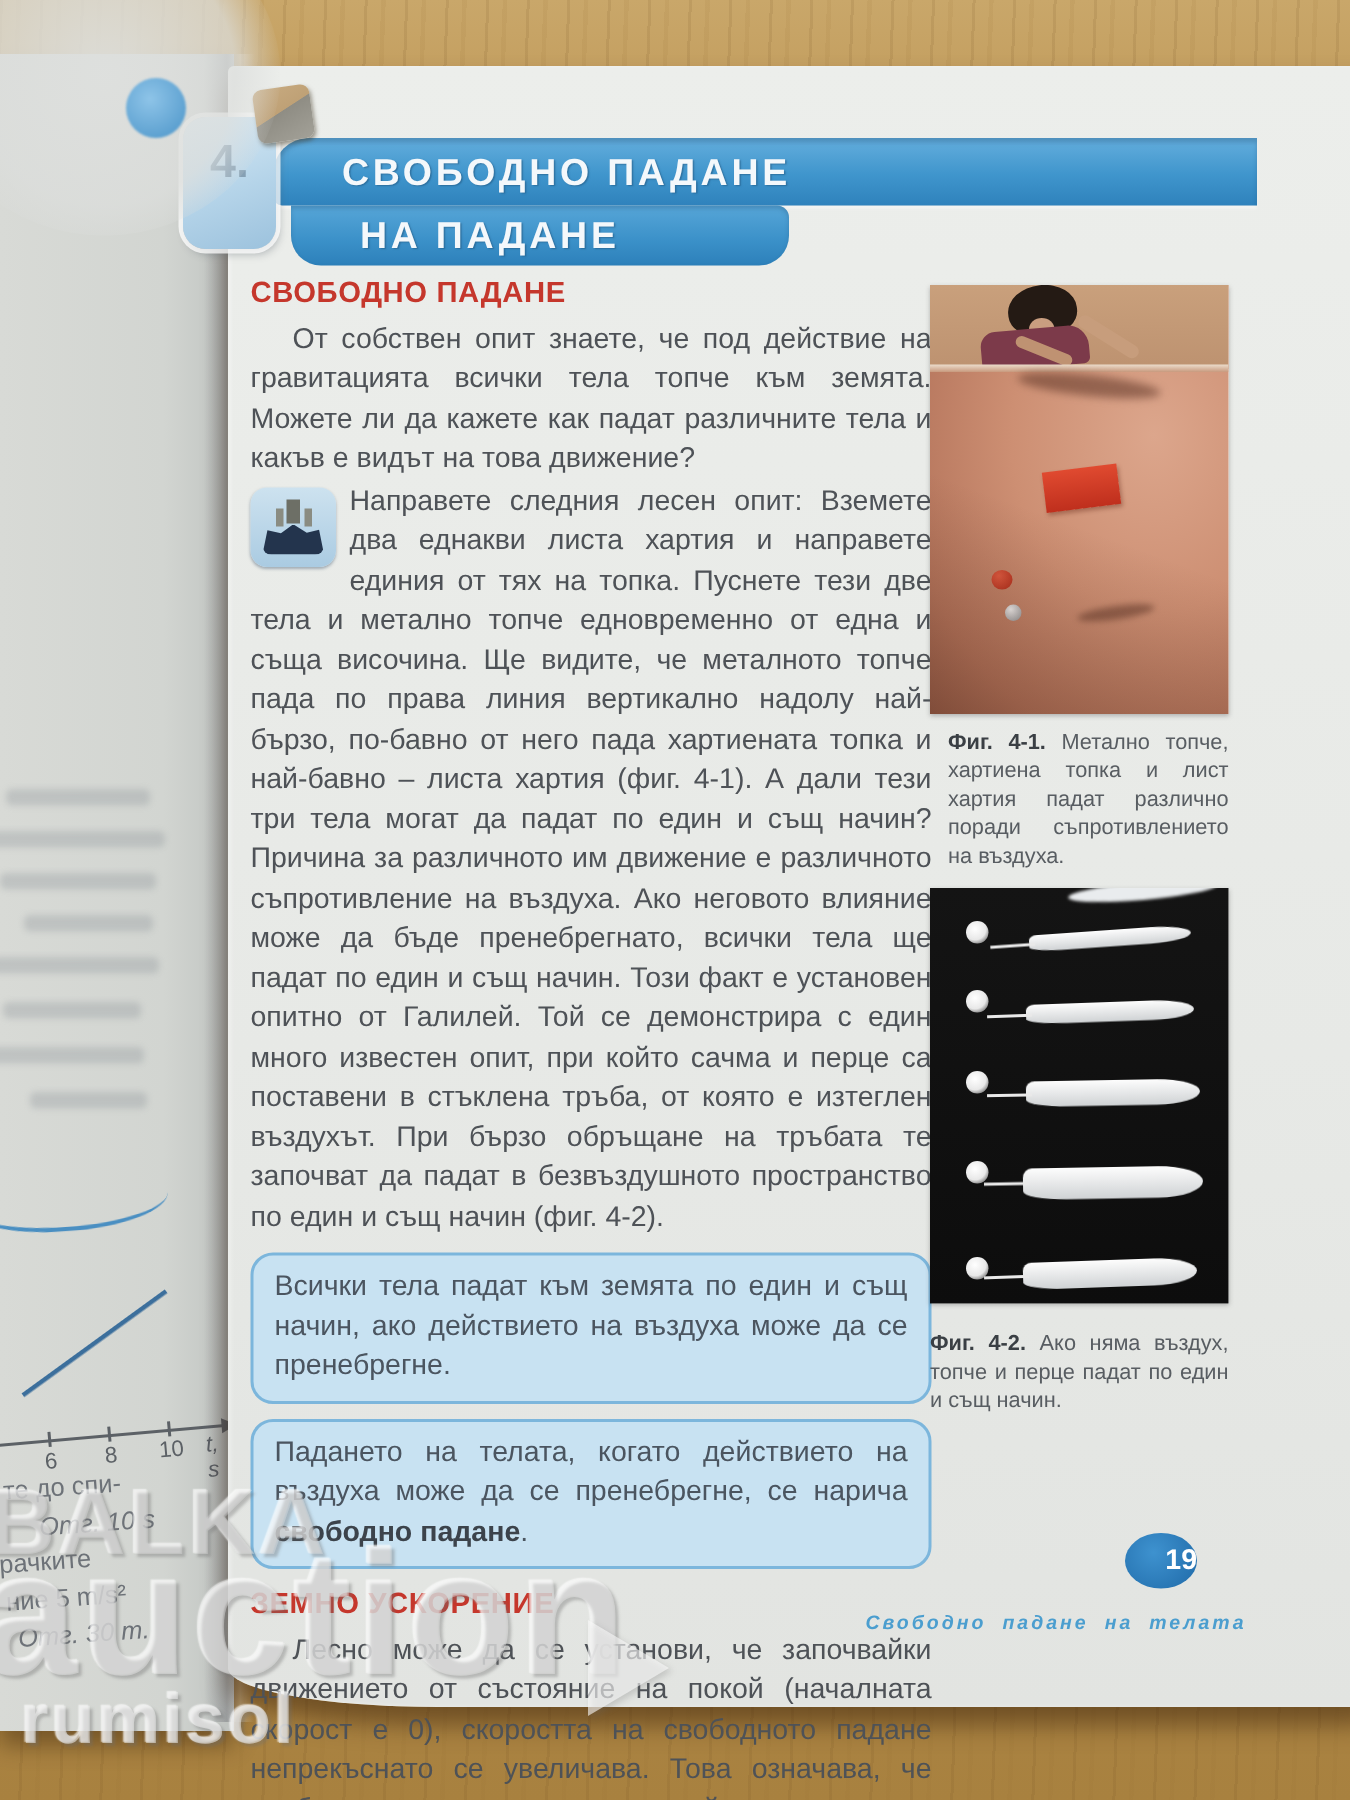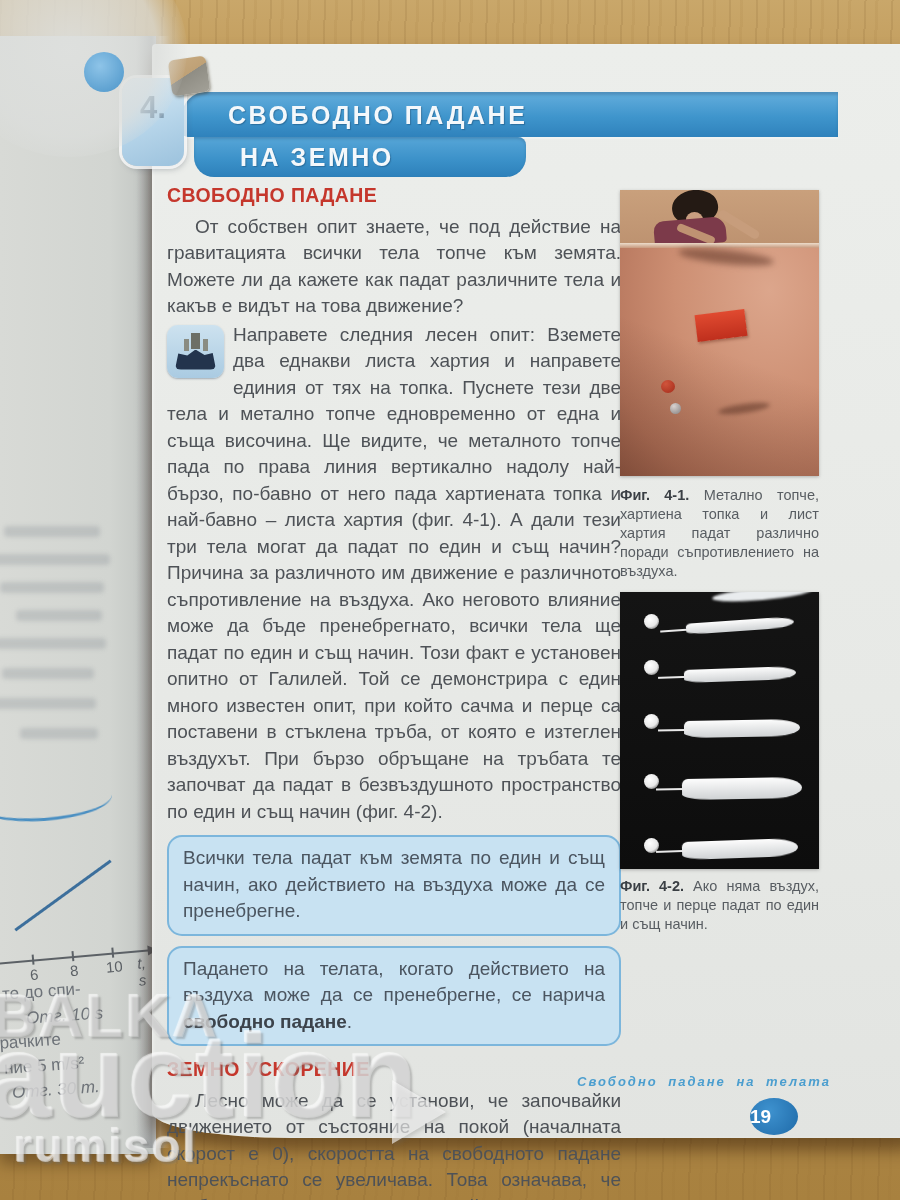--- a/index.html
+++ b/index.html
@@ -94,23 +94,23 @@
   .f2 .ball{position:absolute;left:24px;width:15px;height:15px;border-radius:50%;
     background:radial-gradient(circle at 40% 35%,#ffffff 0%,#e8e8e8 55%,rgba(150,150,150,.2) 100%);filter:blur(.4px);}
   .feather{position:absolute;background:linear-gradient(180deg,#fdfdfd,#cfd2d4);
     border-radius:10% 50% 50% 48%/60% 100% 100% 55%;filter:blur(.4px);}
   .feather::before{content:"";position:absolute;left:-26px;top:45%;width:30px;height:2px;background:#e9e9e9;}
   .f2 .topfrag{position:absolute;left:92px;top:-4px;width:100px;height:12px;border-radius:50%;
     background:#e9ecee;transform:rotate(-5deg);filter:blur(1px);}
   
   .running{position:absolute;right:86px;top:1030px;font-size:13px;font-weight:bold;font-style:italic;
     letter-spacing:2px;word-spacing:5px;color:#4b9ecf;}
-  .pagenum{position:absolute;left:598px;top:1054px;width:48px;height:37px;border-radius:50%;
+  .pagenum{position:absolute;left:598px;top:978px;width:48px;height:37px;border-radius:50%;
     background:radial-gradient(circle at 40% 35%,#3e92cf,#1f6aa8);
-    color:#fff;font-weight:bold;font-size:19px;text-align:left;line-height:37px;}
+    color:#fff;font-weight:bold;font-size:19px;text-align:right;line-height:37px;}
   
   .blurline{position:absolute;background:rgba(130,138,145,.28);filter:blur(2.2px);height:11px;border-radius:4px;}
   .arc{position:absolute;left:-26px;top:742px;width:138px;height:40px;border-radius:50%;
     border-bottom:3px solid #4a8fc2;transform:rotate(-4deg);filter:blur(.4px);}
   .axis{position:absolute;left:-6px;top:920px;width:160px;height:2px;background:#5c6166;transform:rotate(-5deg);}
   .axis::after{content:"";position:absolute;right:-4px;top:-4px;border-left:10px solid #5c6166;
     border-top:5px solid transparent;border-bottom:5px solid transparent;}
   .axis .tick{position:absolute;top:-5px;width:2px;height:10px;background:#5c6166;}
   .vline{position:absolute;left:4px;top:858px;width:118px;height:3px;background:#3c6f9c;transform:rotate(-36deg);filter:blur(.4px);}
   .frag{position:absolute;color:#6d7278;font-size:17px;transform:rotate(-4deg);white-space:nowrap;}
@@ -164,21 +164,21 @@
   </div>
 
   <div class="gutter"></div>
 
   <div class="right-page">
 
     <div class="banner1">
       <span class="banner-text">СВОБОДНО ПАДАНЕ</span>
     </div>
     <div class="banner2">
-      <span class="banner-text">НА ЗЕМНО</span>
+      <span class="banner-text">НА ПАДАНЕ</span>
     </div>
     <div class="badge">
       <span class="num">4.</span>
     </div>
     <div class="cube"></div>
 
     <div class="col">
       <h2>СВОБОДНО ПАДАНЕ</h2>
       <p class="indent">От собствен опит знаете, че под действие на гравитацията всички тела топче към земята. Можете ли да кажете как падат различните тела и какъв е видът на това движение?</p>
       <div>
@@ -205,41 +205,41 @@
         <div class="arm1"></div>
         <div class="arm2"></div>
         <div class="ledge"></div>
         <div class="armshadow"></div>
         <div class="paper"></div>
         <div class="redball"></div>
         <div class="metball"></div>
         <div class="streak"></div>
         <div class="dim"></div>
       </div>
-      <p class="caption" style="margin:10px 0 0 0;">
+      <p class="caption" style="margin:10px 0 0 12px;">
         <span class="lab">Фиг. 4-1.</span>
         <span>Метално топче, хартиена топка и лист хартия падат различно поради съпротивлението на въздуха.</span>
       </p>
     </div>
 
     <div class="figcol" style="top:548px;">
       <div class="photo f2">
         <div class="topfrag"></div>
         <div class="ball" style="top:22px;"></div>
         <div class="ball" style="top:68px;"></div>
         <div class="ball" style="top:122px;"></div>
         <div class="ball" style="top:182px;"></div>
         <div class="ball" style="top:246px;"></div>
         <div class="feather" style="left:66px;top:28px;width:108px;height:11px;transform:rotate(-4deg);"></div>
         <div class="feather" style="left:64px;top:76px;width:112px;height:13px;transform:rotate(-2deg);"></div>
         <div class="feather" style="left:64px;top:128px;width:116px;height:17px;transform:rotate(-1deg);"></div>
         <div class="feather" style="left:62px;top:186px;width:120px;height:21px;transform:rotate(-1deg);"></div>
         <div class="feather" style="left:62px;top:248px;width:116px;height:18px;transform:rotate(-2deg);"></div>
       </div>
-      <p class="caption" style="margin:8px 0 0 0;">
+      <p class="caption" style="margin:18px 0 0 0;">
         <span class="lab">Фиг. 4-2.</span>
         <span>Ако няма въздух, топче и перце падат по един и същ начин.</span>
       </p>
     </div>
 
     <span class="running">Свободно падане на телата</span>
     <div class="pagenum">
       <span>19</span>
     </div>
   </div>

